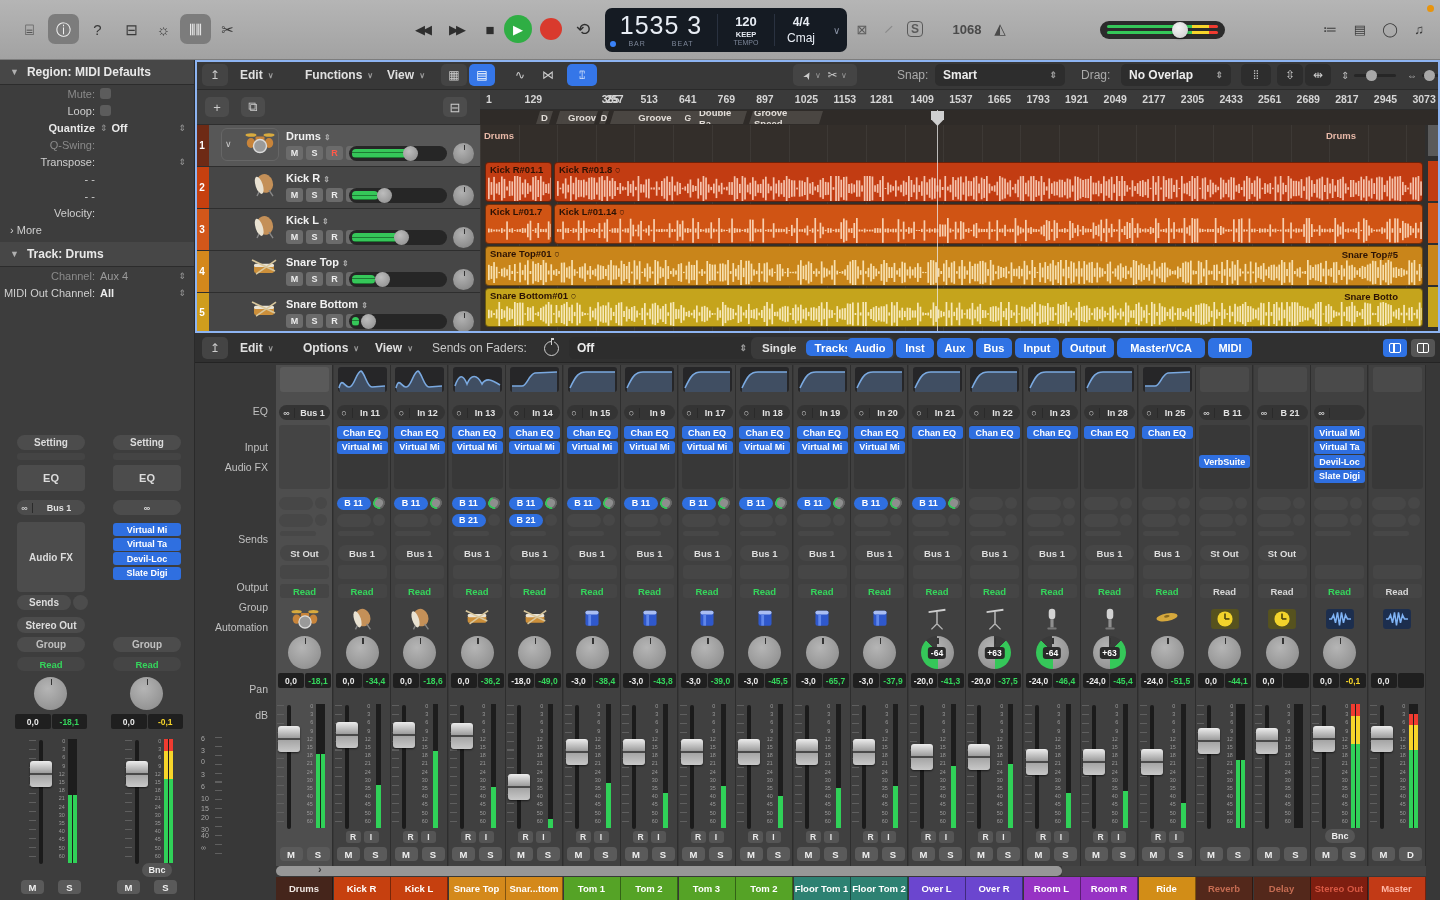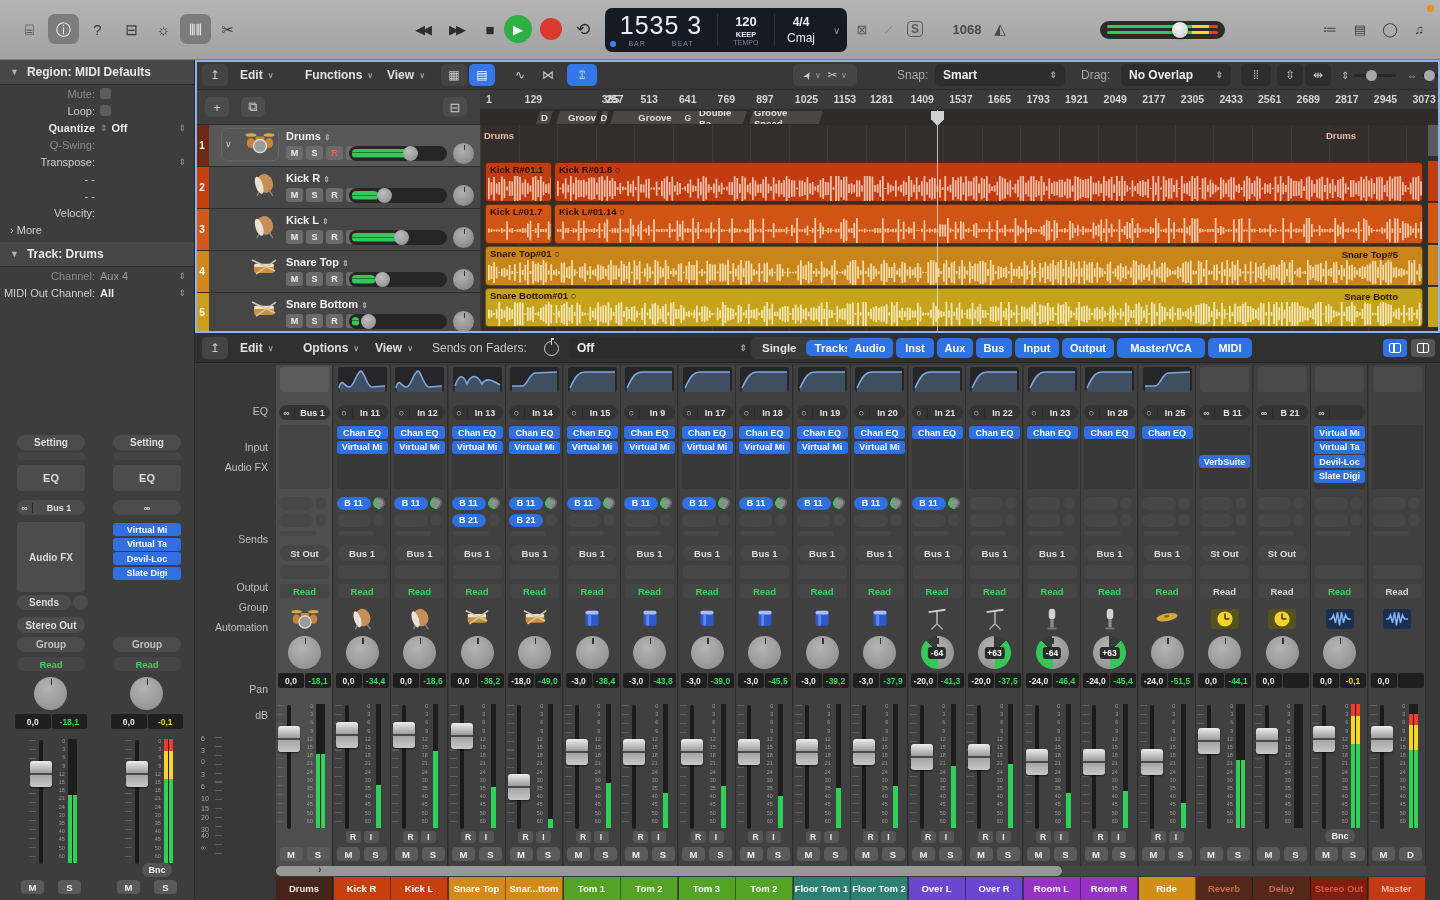--- a/index.html
+++ b/index.html
@@ -2871,21 +2871,21 @@
           <div class="s-icon">
             <svg width="28" height="24.36" viewBox="0 0 30 26">
               <rect x="8" y="5" width="14" height="16" rx="2" fill="#2f58cc"></rect>
               <rect x="8" y="5" width="14" height="4" rx="2" fill="#a9bdf2"></rect>
               <rect x="11" y="9" width="3" height="12" fill="#5f86ea"></rect>
             </svg>
           </div>
           <div class="s-pan"></div>
           <div class="s-db">
             <div class="b">-3,0</div>
-            <div class="b green">-39,2</div>
+            <div class="b green">-65,7</div>
           </div>
           <div class="fader-ticks"></div>
           <div class="fader-track"></div>
           <div class="fader-cap" style="top: 374.26px;"></div>
           <div class="mscale">
             <span style="top: 0px;">0</span>
             <span style="top: 8.2px;">3</span>
             <span style="top: 16.4px;">6</span>
             <span style="top: 24.6px;">9</span>
             <span style="top: 32.8px;">12</span>

